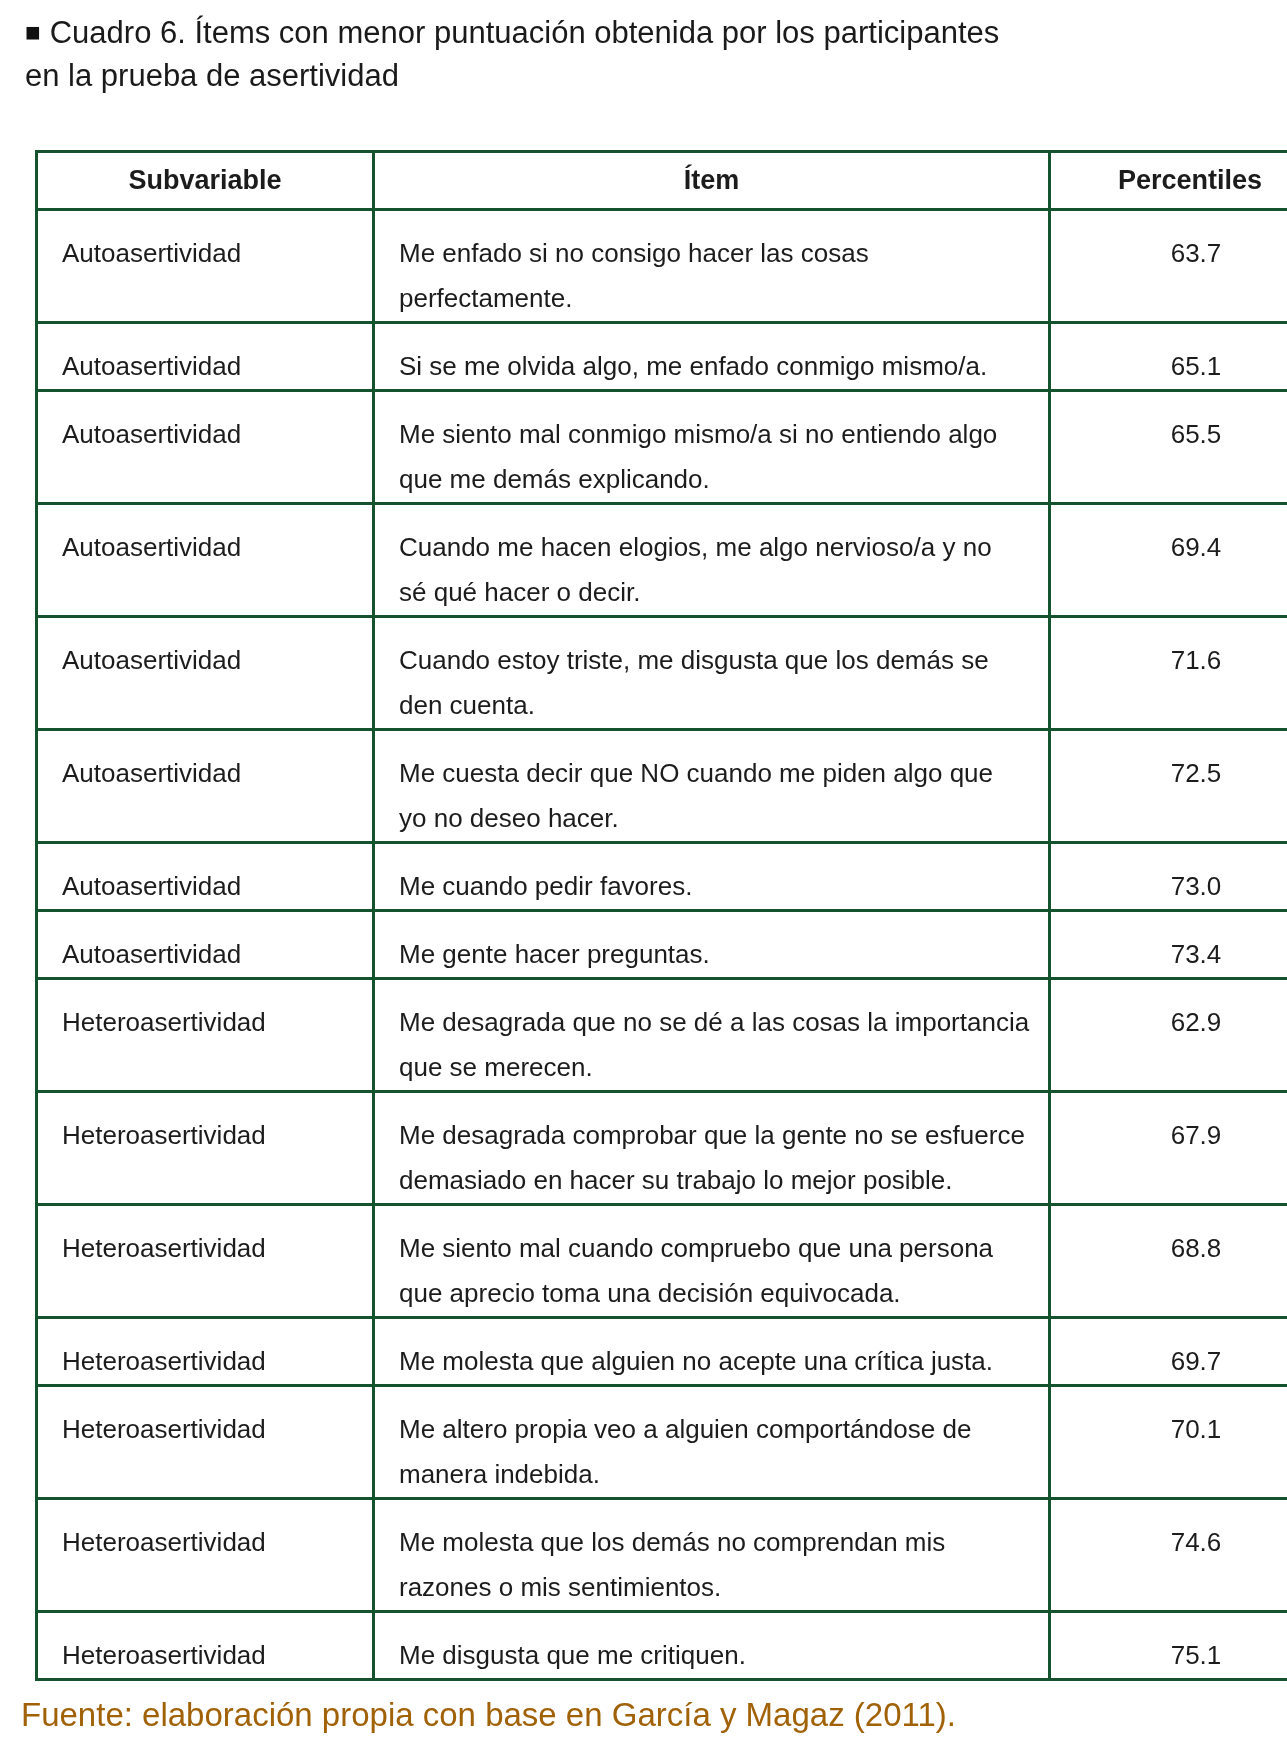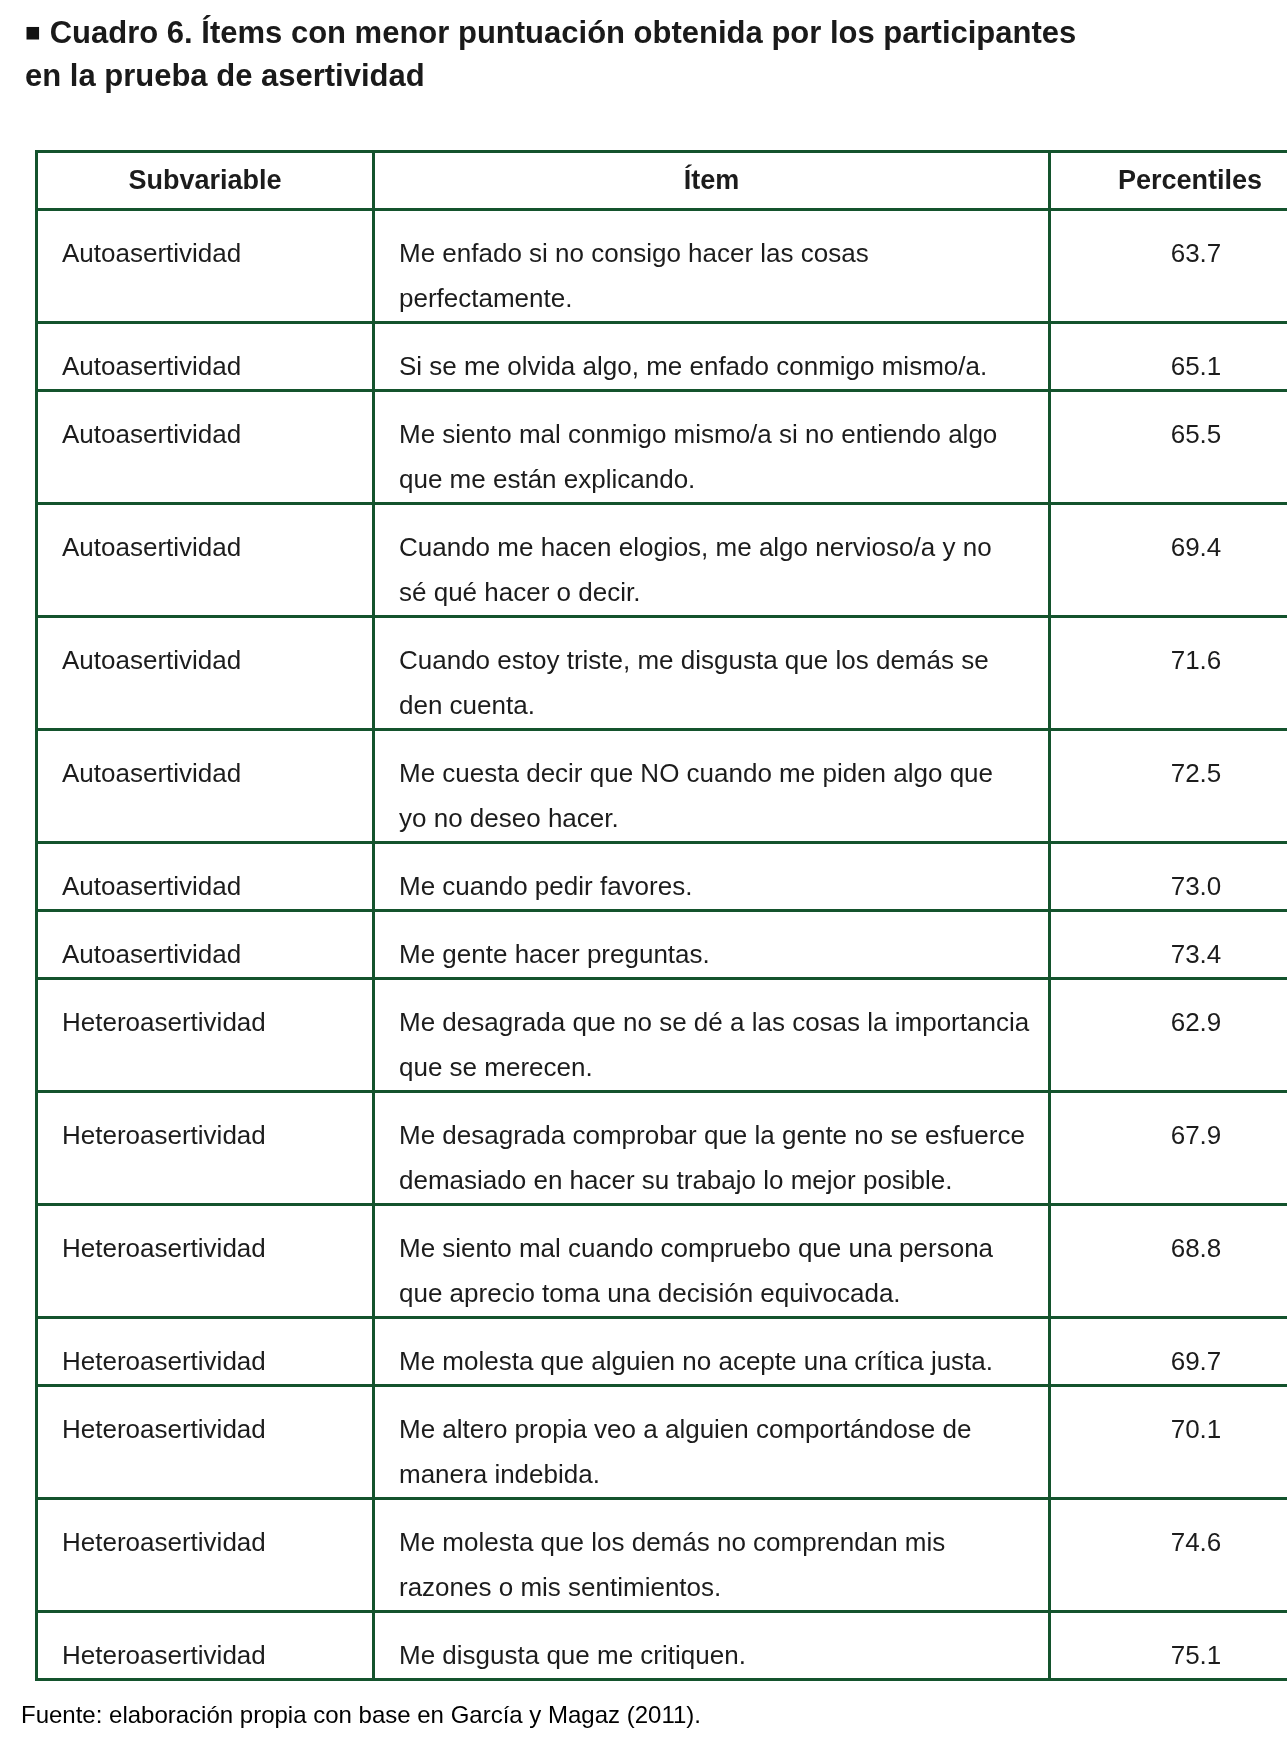--- a/index.html
+++ b/index.html
@@ -20,21 +20,21 @@
     background: #ffffff;
     overflow: hidden;
   }
   .title {
     position: absolute;
     left: 25px;
     top: 12px;
     width: 1180px;
     margin: 0;
     font-size: 31px;
-    font-weight: 700;
+    font-weight: 400;
     line-height: 42px;
     color: #1a1a1a;
   }
   .bullet {
     display: inline-block;
     font-size: 26px;
     margin-right: 9px;
     transform: translateY(-2px);
     color: #111111;
   }
@@ -79,23 +79,23 @@
   td.cell-pct {
     text-align: center;
     padding-left: 8px;
     padding-right: 8px;
   }
   .source {
     position: absolute;
     left: 21px;
     top: 1698px;
     margin: 0;
-    font-size: 24px;
+    font-size: 33px;
     line-height: 34px;
-    color: #000000;
+    color: #a16207;
     text-align: center;
   }
 </style>
 </head>
 <body>
 
 <div class="page">
 
   <h2 class="title"><span class="bullet">■</span><span class="title-text">Cuadro 6. Ítems con menor puntuación obtenida por los participantes
 en la prueba de asertividad</span></h2>
@@ -116,21 +116,21 @@
           <td class="cell-pct">63.7</td>
         </tr>
         <tr>
           <td class="cell-sub">Autoasertividad</td>
           <td class="cell-item">Si se me olvida algo, me enfado conmigo mismo/a.</td>
           <td class="cell-pct">65.1</td>
         </tr>
         <tr>
           <td class="cell-sub">Autoasertividad</td>
           <td class="cell-item">Me siento mal conmigo mismo/a si no entiendo algo
-que me están explicando.</td>
+que me demás explicando.</td>
           <td class="cell-pct">65.5</td>
         </tr>
         <tr>
           <td class="cell-sub">Autoasertividad</td>
           <td class="cell-item">Cuando me hacen elogios, me algo nervioso/a y no
 sé qué hacer o decir.</td>
           <td class="cell-pct">69.4</td>
         </tr>
         <tr>
           <td class="cell-sub">Autoasertividad</td>

